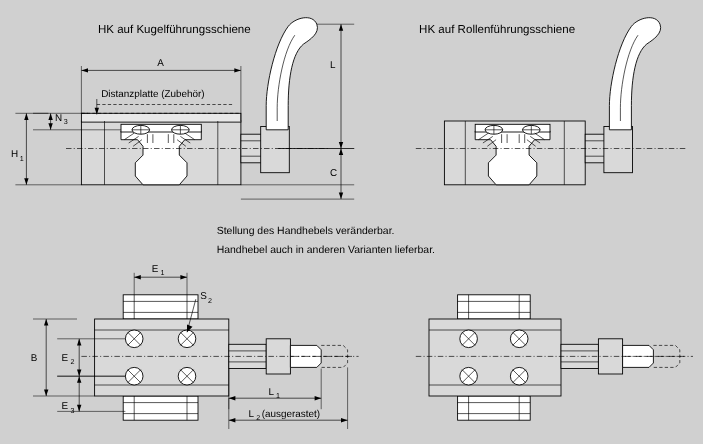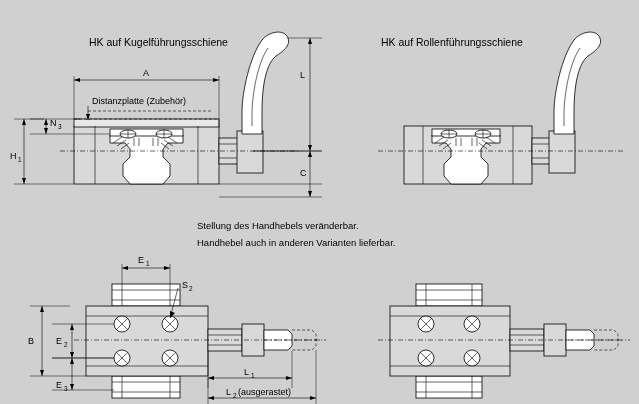--- a/index.html
+++ b/index.html
@@ -3,21 +3,21 @@
 <meta charset="utf-8">
 <style>
   html,body{margin:0;padding:0;}
   body{
     width:639px;height:404px;
     background:#d0d0d0;
     font-family:"Liberation Sans", sans-serif;
     overflow:hidden;
     position:relative;
   }
-  #stage{position:absolute;left:0;top:16px;width:639px;height:364px;}
+  #stage{position:absolute;left:0;top:0;width:639px;height:364px;}
   svg{display:block;}
   .ttl{font-size:10.5px;fill:#000;font-family:"Liberation Sans",sans-serif;}
   .lbl{font-size:9px;fill:#000;font-family:"Liberation Sans",sans-serif;}
   .note{font-size:9.5px;fill:#000;font-family:"Liberation Sans",sans-serif;}
   .sub{font-size:6.5px;fill:#000;font-family:"Liberation Sans",sans-serif;}
   .lnth{stroke:#000;stroke-width:0.6;fill:none;}
   .dim{stroke:#000;stroke-width:0.6;fill:none;}
   .ext{stroke:#000;stroke-width:0.5;fill:none;}
   .dash{stroke:#000;stroke-width:0.6;fill:none;stroke-dasharray:5 2 1 2;}
   .dot{stroke:#000;stroke-width:0.6;fill:none;stroke-dasharray:3 2;}

